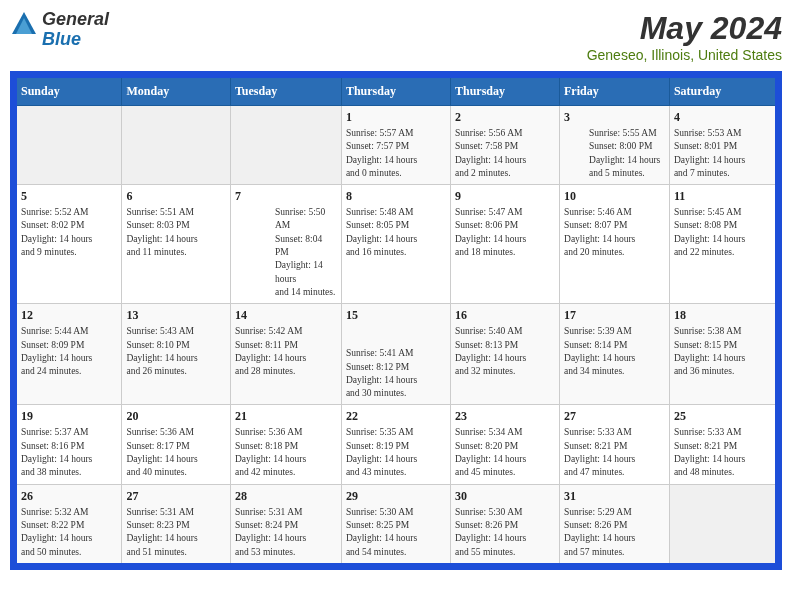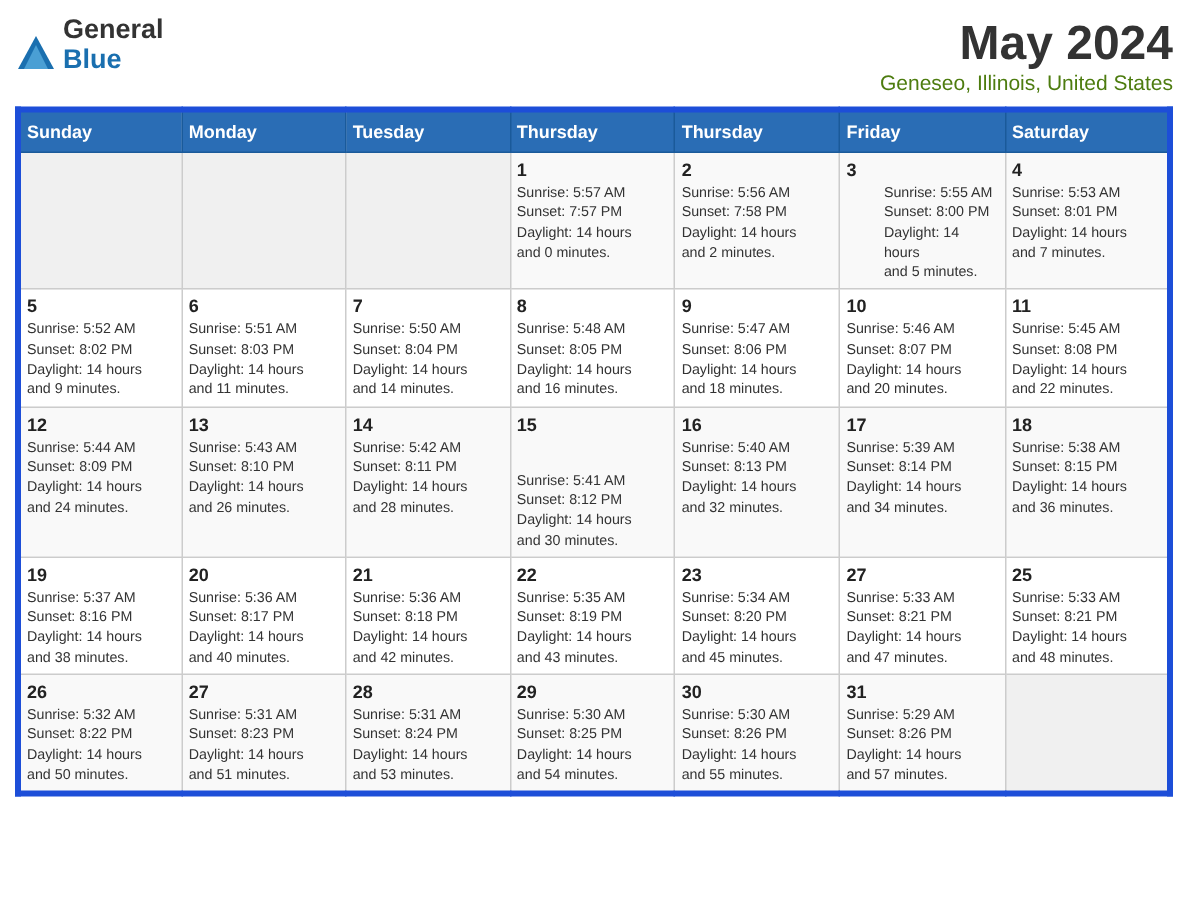--- a/index.html
+++ b/index.html
@@ -11,50 +11,53 @@
       padding: 10px;
     }
     .header {
       display: flex;
       justify-content: space-between;
       align-items: flex-start;
       margin-bottom: 8px;
     }
     .logo {
       display: flex;
-      align-items: flex-end;
+      align-items: flex-start;
       gap: 4px;
+      font-style: italic;
     }
     .logo-text {
       font-size: 18px;
       font-weight: bold;
       line-height: 1.1;
     }
     .logo-general { color: #333; }
     .logo-blue { color: #1a6faf; margin-top: 14px; }
     .logo-icon {
       width: 28px;
       height: 28px;
     }
     .title-block {
       text-align: right;
     }
     .main-title {
       font-size: 32px;
       font-weight: bold;
       color: #333;
+      font-style: italic;
     }
     .subtitle {
       font-size: 14px;
       color: #4d7c0f;
     }
     .calendar {
       width: 100%;
       border-collapse: collapse;
-      border: 4px solid #1d4ed8;
+      border: 7px solid #1d4ed8;
+      font-family: Liberation Serif, serif;
     }
     .calendar thead tr th {
       background-color: #2a6db5;
       color: #fff;
       font-size: 12px;
       font-weight: bold;
       padding: 6px 4px;
       text-align: left;
       border: 1px solid #1a5a9a;
     }
@@ -162,21 +165,21 @@
         </td>
         <td>
           <div class="day-number">6</div>
           <div class="day-info" style="white-space: pre-line;">Sunrise: 5:51 AM
 Sunset: 8:03 PM
 Daylight: 14 hours
 and 11 minutes.</div>
         </td>
         <td>
           <div class="day-number">7</div>
-          <div class="day-info" style="white-space: pre-line;">Sunrise: 5:50 AM
+          <div class="day-info" style="white-space: pre-line; margin-left: 40px;">Sunrise: 5:50 AM
 Sunset: 8:04 PM
 Daylight: 14 hours
 and 14 minutes.</div>
         </td>
         <td>
           <div class="day-number">8</div>
           <div class="day-info" style="white-space: pre-line;">Sunrise: 5:48 AM
 Sunset: 8:05 PM
 Daylight: 14 hours
 and 16 minutes.</div>

